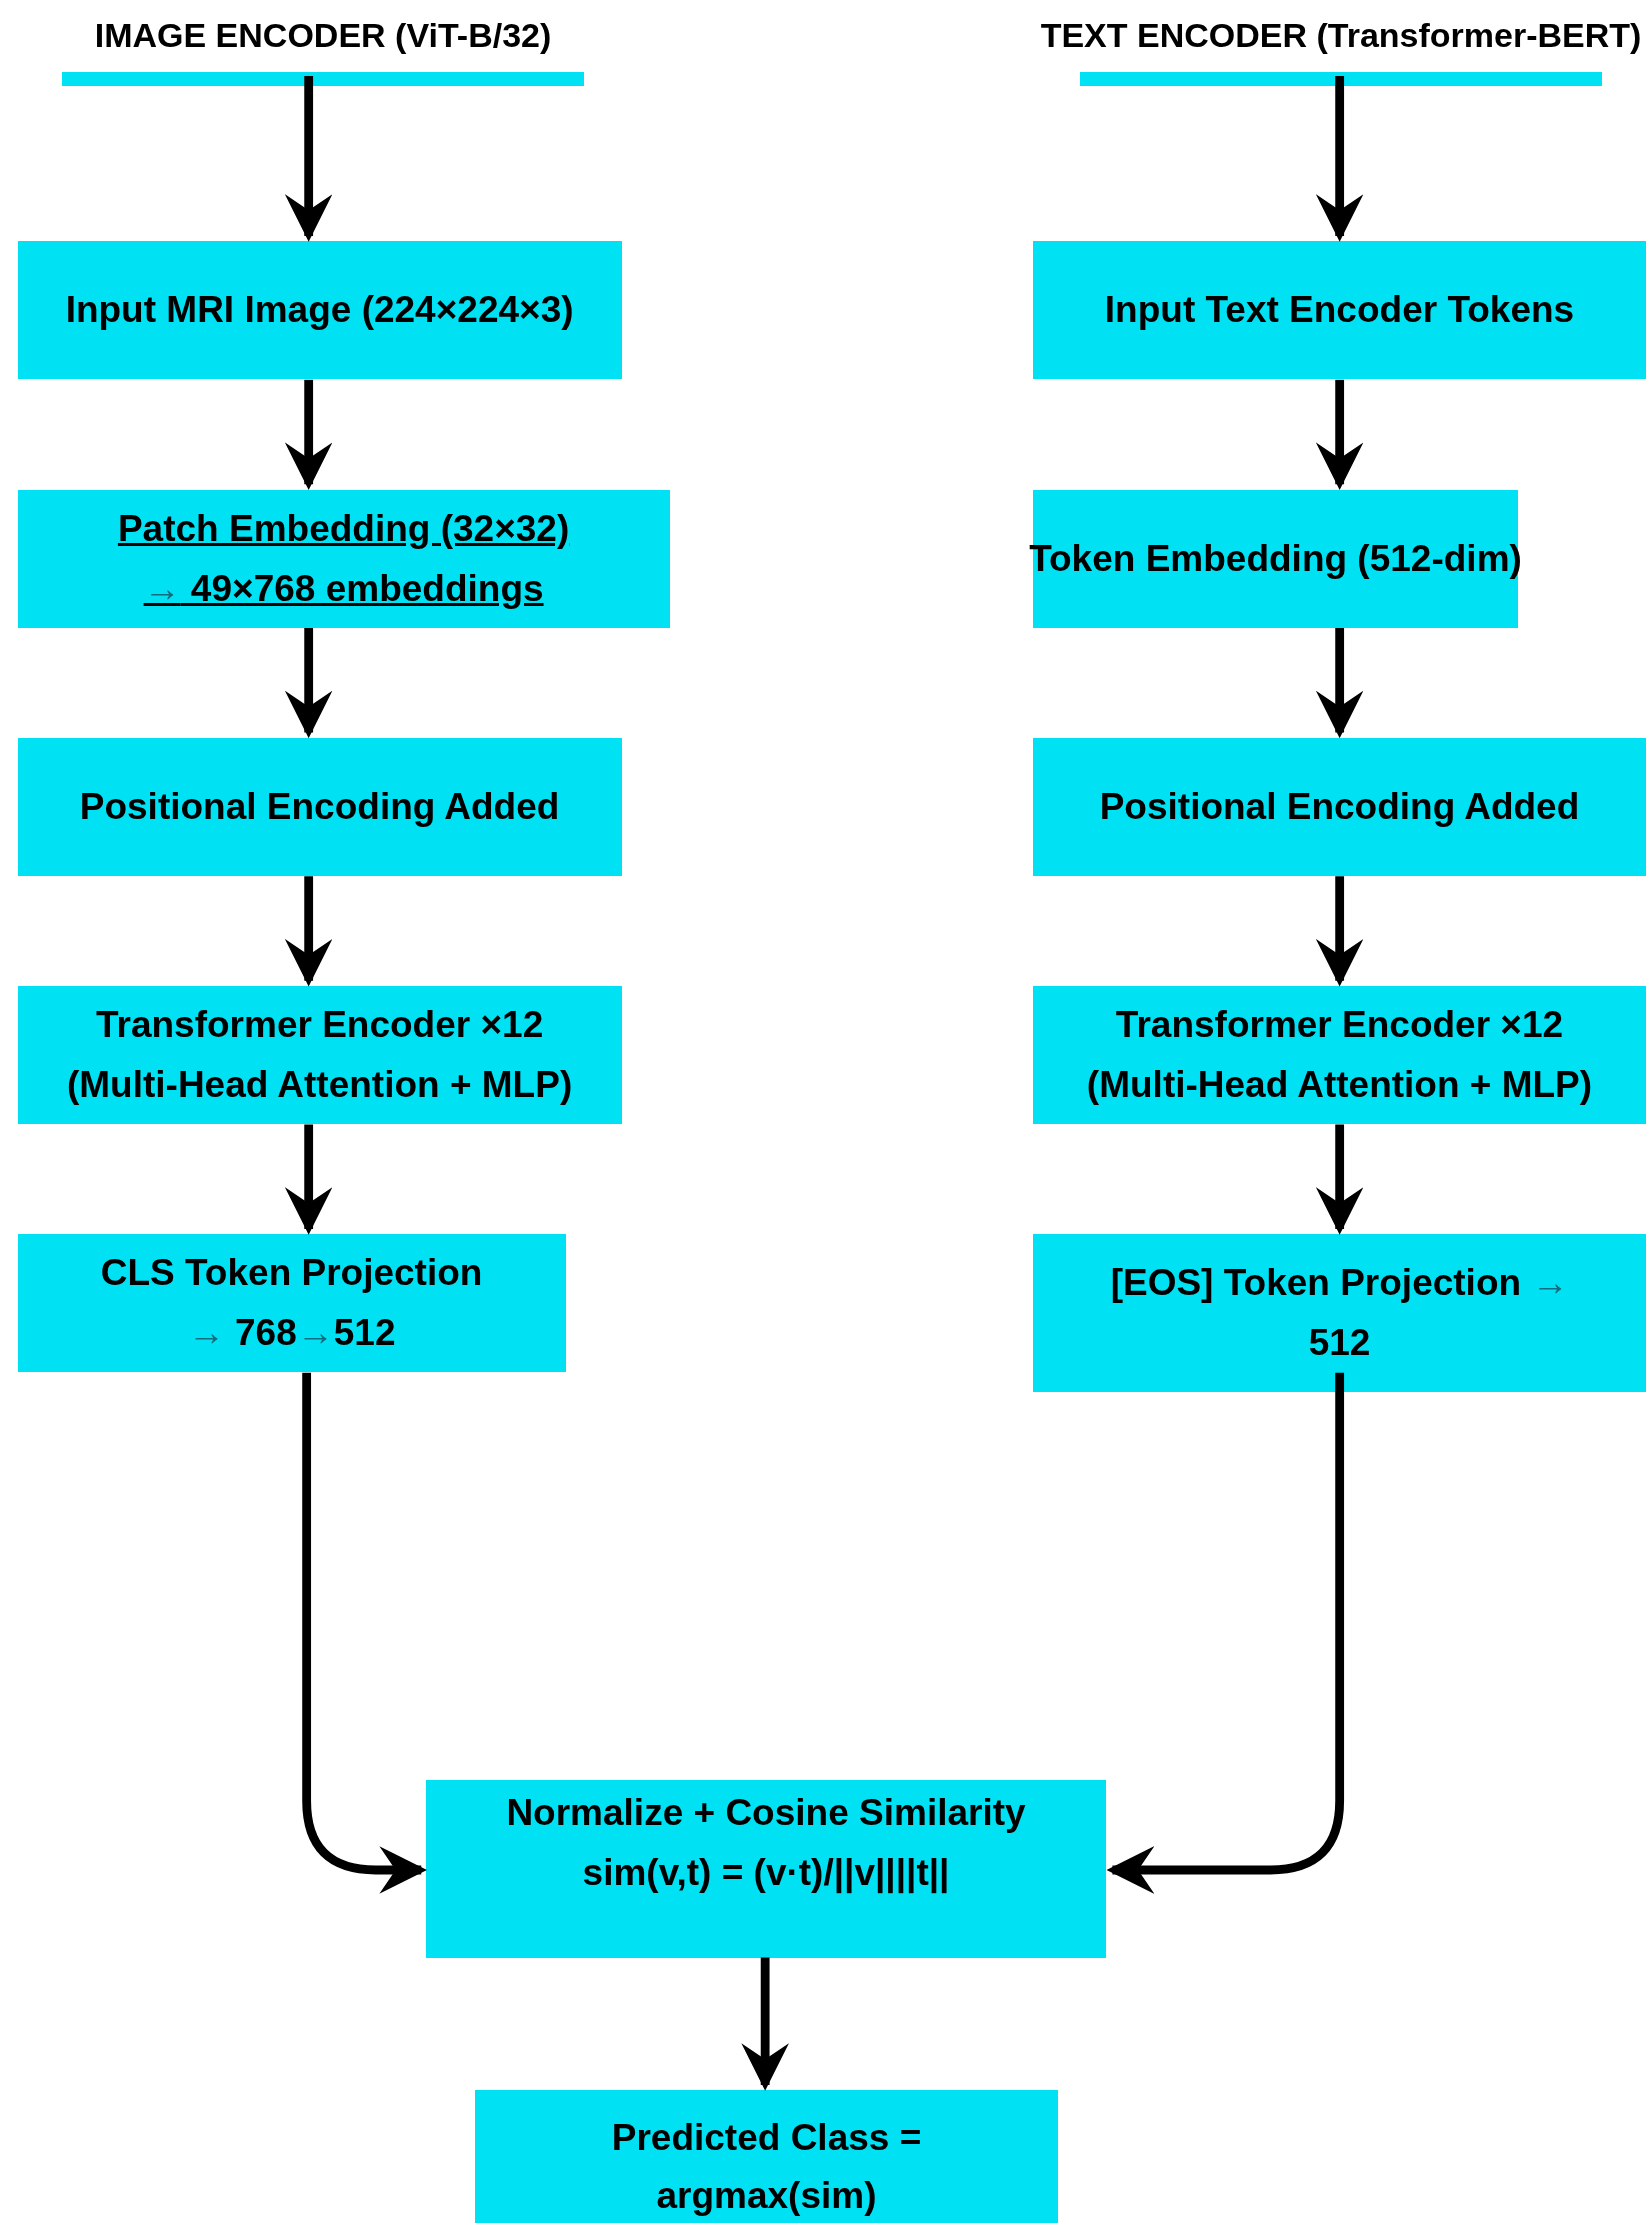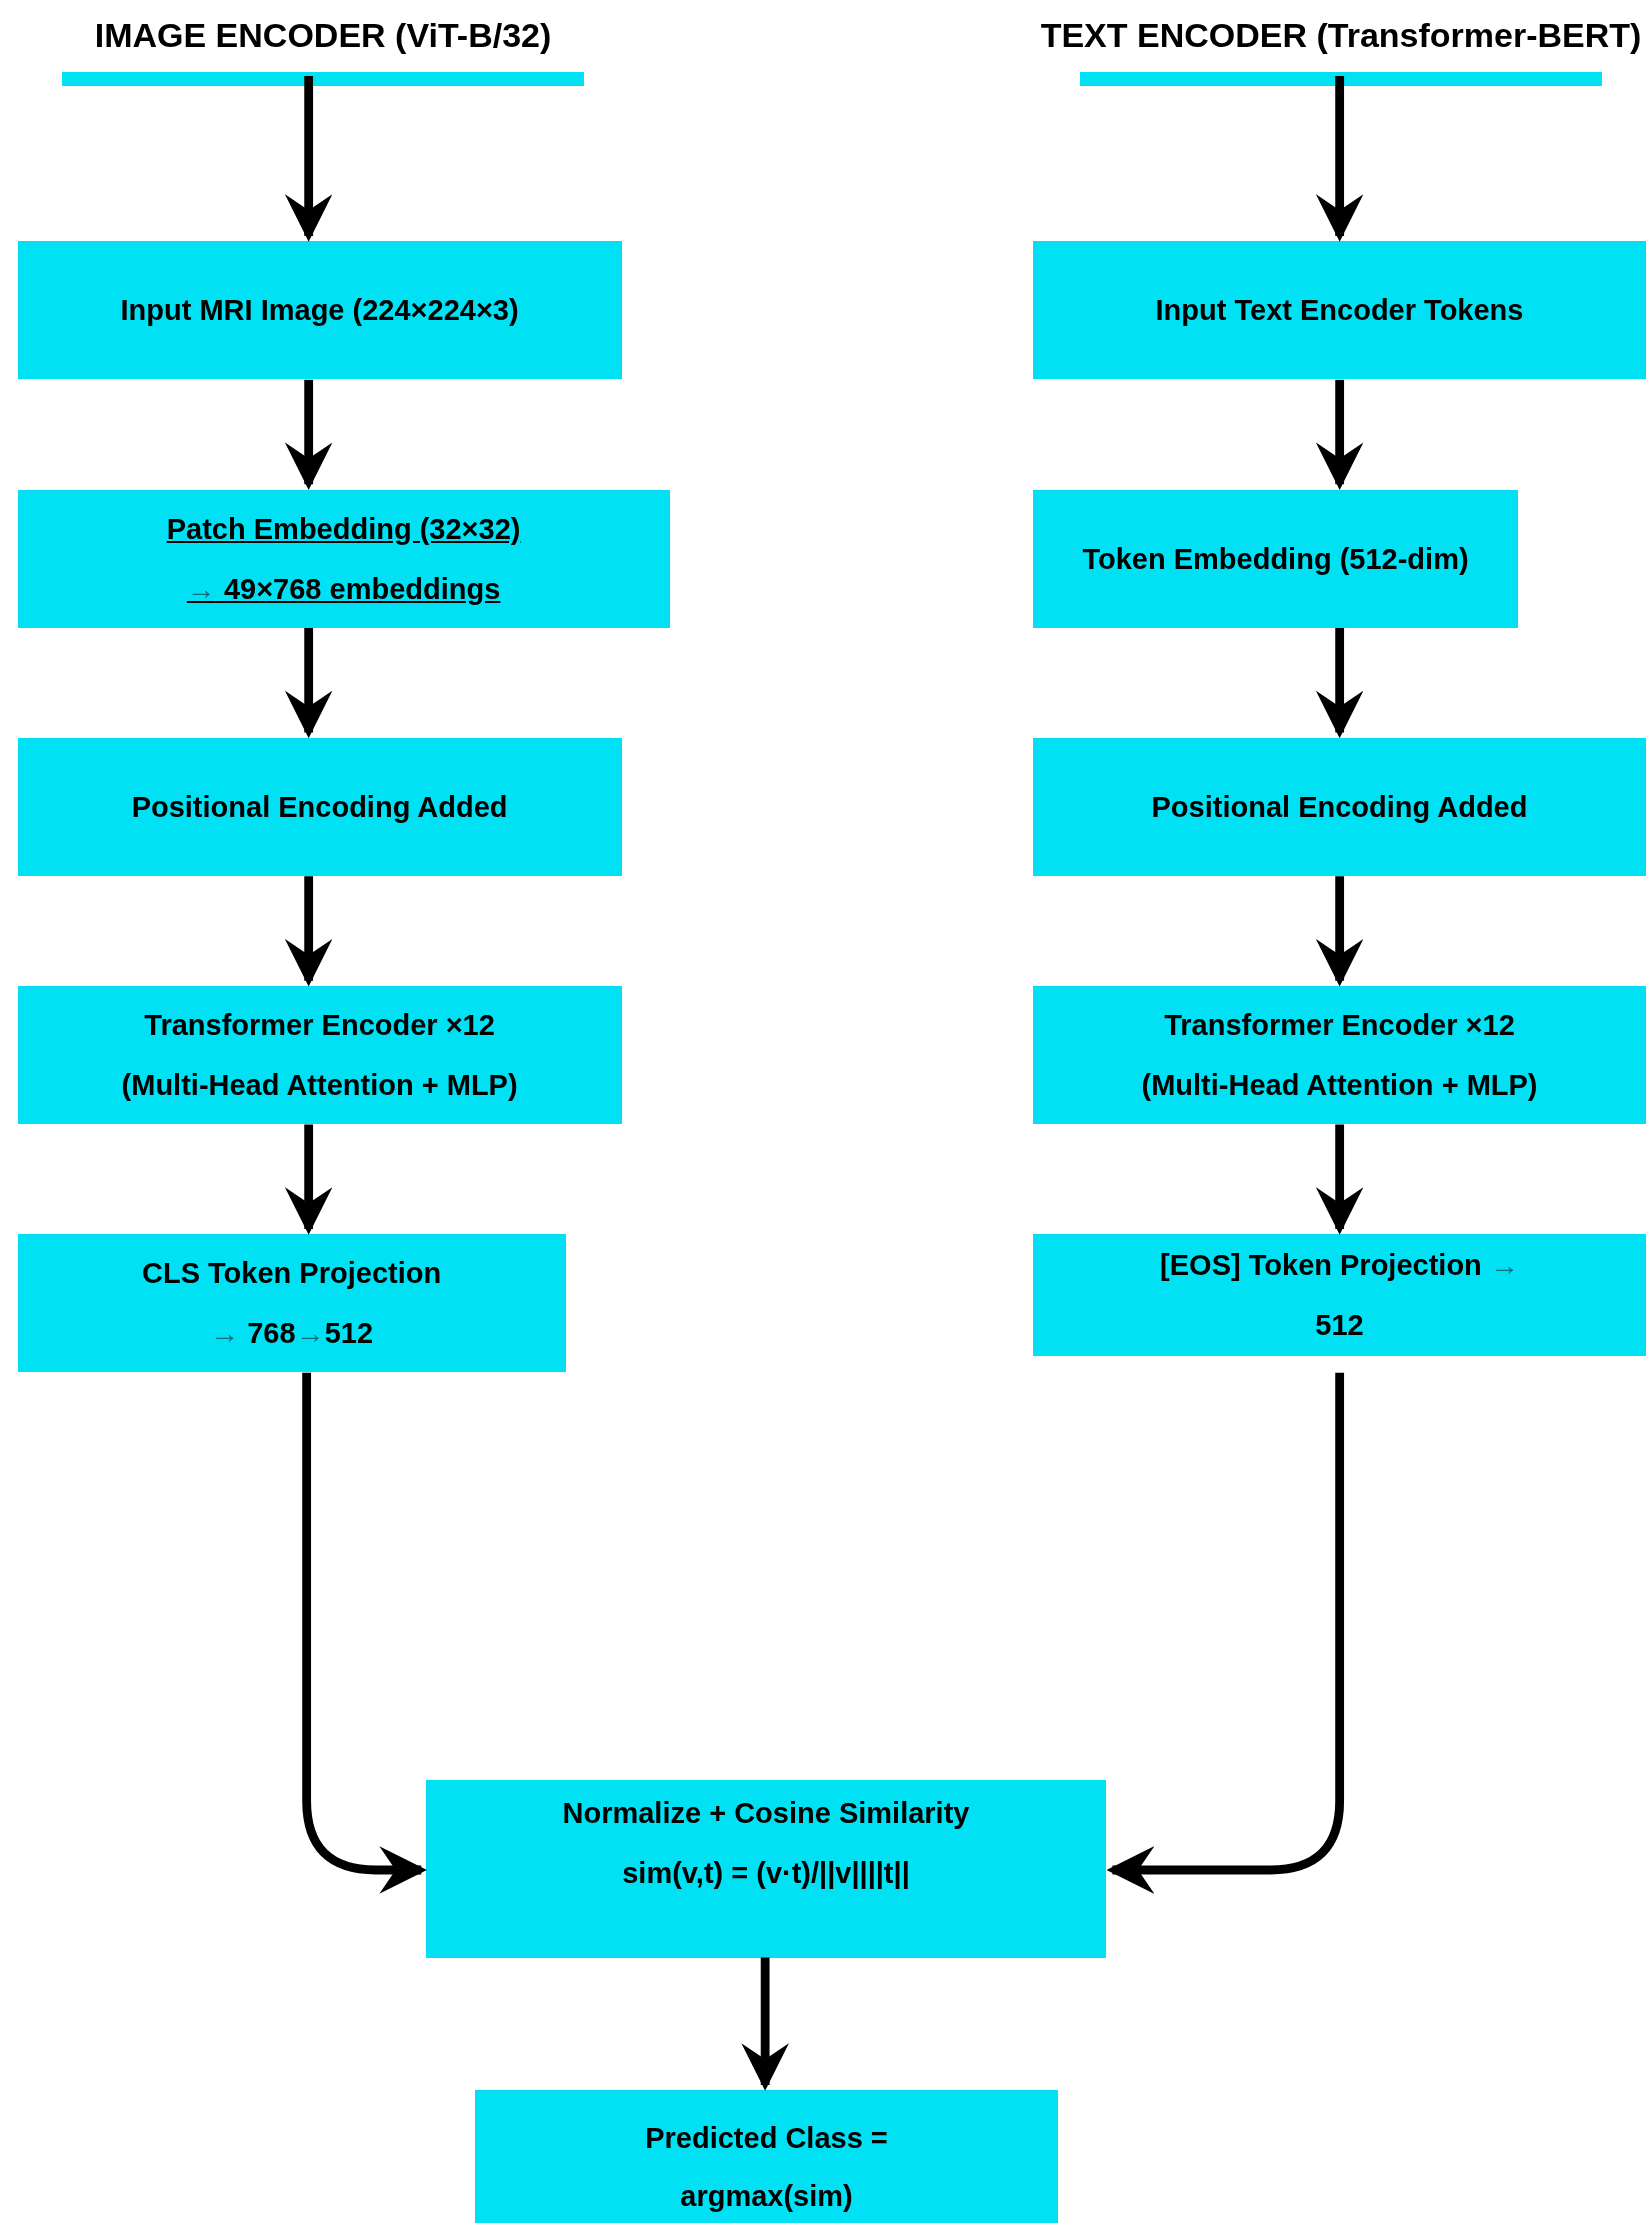--- a/index.html
+++ b/index.html
@@ -24,21 +24,21 @@
     position: absolute;
     height: 13.6px;
     background: var(--underline_fill, #00e1f3);
   }
   .node {
     position: absolute;
     background: var(--box_fill, #00e1f3);
     display: flex; flex-direction: column;
     align-items: center; justify-content: center;
     text-align: center;
-    font-size: 29px; font-weight: bold; color: var(--text, #000);
+    font-size: 37px; font-weight: bold; color: var(--text, #000);
     line-height: 60px; white-space: nowrap;
   }
   .node.merge  { justify-content: flex-start; padding-top: 2.7px; box-sizing: border-box; }
   .node.output { justify-content: flex-start; padding-top: 19px; box-sizing: border-box; line-height: 58px; }
   .inline-arrow { color: var(--inline_arrow, #0e6e7e); }
   svg.arrows {
     position: absolute; left: 0; top: 0;
     width: 1649px; height: 2239px;
     pointer-events: none;
   }
@@ -88,21 +88,21 @@
     <span class="box-line"></span>
   </div>
   <div class="node" style="left:1033px; top:738px; width:613px; height:138px;">
     <span class="box-line">Positional Encoding Added</span>
     <span class="box-line"></span>
   </div>
   <div class="node" style="left:1033px; top:986px; width:613px; height:138px;">
     <span class="box-line">Transformer Encoder ×12</span>
     <span class="box-line">(Multi-Head Attention + MLP)</span>
   </div>
-  <div class="node" style="left:1033px; top:1234px; width:613px; height:122px;">
+  <div class="node" style="left:1033px; top:1234px; width:613px; height:158px;">
     <span class="box-line">[EOS] Token Projection <span class="inline-arrow">→</span></span>
     <span class="box-line">512</span>
   </div>
 
   <div class="node merge" style="left:426px; top:1780px; width:680px; height:178px;">
     <span class="box-line">Normalize + Cosine Similarity</span>
     <span class="box-line">sim(v,t) = (v·t)/||v||||t||</span>
   </div>
 
   <div class="node output" style="left:475px; top:2090px; width:583px; height:133px;">

